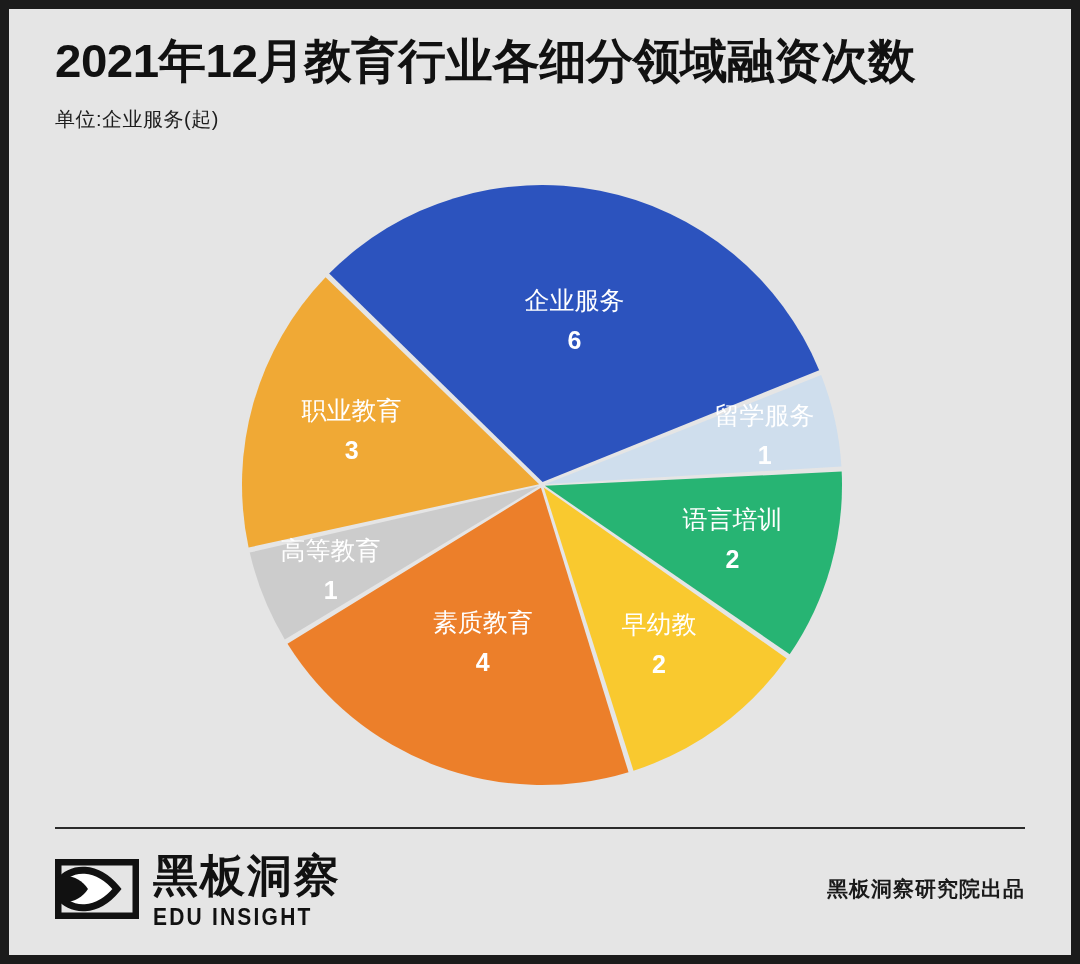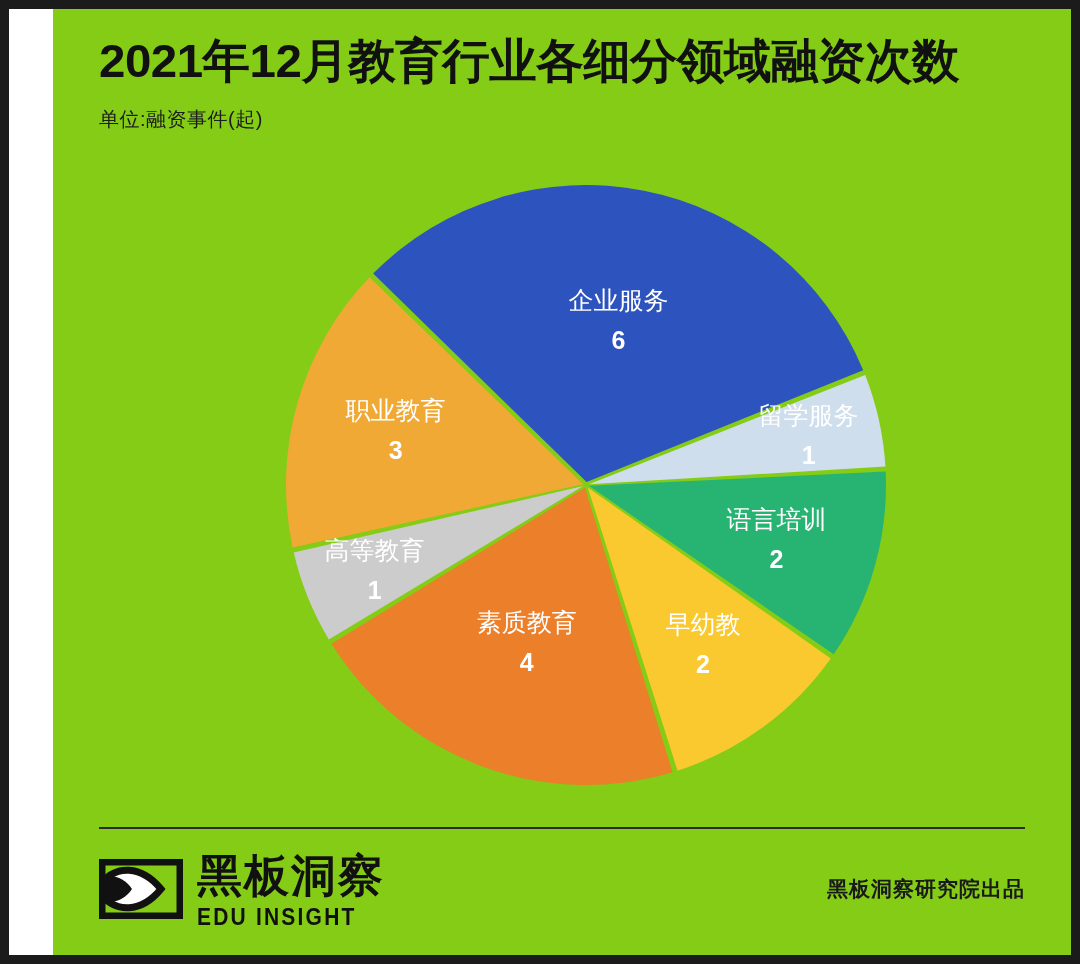--- a/index.html
+++ b/index.html
@@ -17,22 +17,21 @@
     width: 1080px;
     height: 964px;
     background: #ffffff;
     box-sizing: border-box;
     border: 9px solid #1b1b1b;
     overflow: hidden;
   }
   .inner {
     position: absolute;
     inset: 0;
-    background: #84cc16;
-    margin-left: 44px;
+    background: #e5e5e5;
   }
 
   
   .header {
     position: absolute;
     left: 46px;
     top: 26px;
     right: 40px;
   }
   .chart-title {
@@ -146,21 +145,21 @@
   }
 </style>
 </head>
 <body>
 
 <div class="page">
   <div class="inner">
 
     <div class="header">
       <div class="chart-title">2021年12月教育行业各细分领域融资次数</div>
-      <div class="chart-unit">单位:融资事件(起)</div>
+      <div class="chart-unit">单位:企业服务(起)</div>
     </div>
 
     <div class="chart-area">
       <svg class="pie-svg" viewBox="0 0 612 612">
         <g id="pie-slices">
             <path d="M 308.93 305.35 L 585.12 196.03 A 300 300 0 0 1 605.42 287.43 Z" fill="#CFDEED"></path>
             <path d="M 308.89 306.82 L 605.70 292.62 A 300 300 0 0 1 553.70 475.25 Z" fill="#27B473"></path>
             <path d="M 307.77 308.42 L 550.72 479.52 A 300 300 0 0 1 397.51 591.70 Z" fill="#F9C92F"></path>
             <path d="M 304.94 308.81 L 392.54 593.25 A 300 300 0 0 1 51.50 464.84 Z" fill="#EC7F2A"></path>
             <path d="M 303.22 307.12 L 48.79 460.41 A 300 300 0 0 1 13.72 373.60 Z" fill="#CCCCCC"></path>

